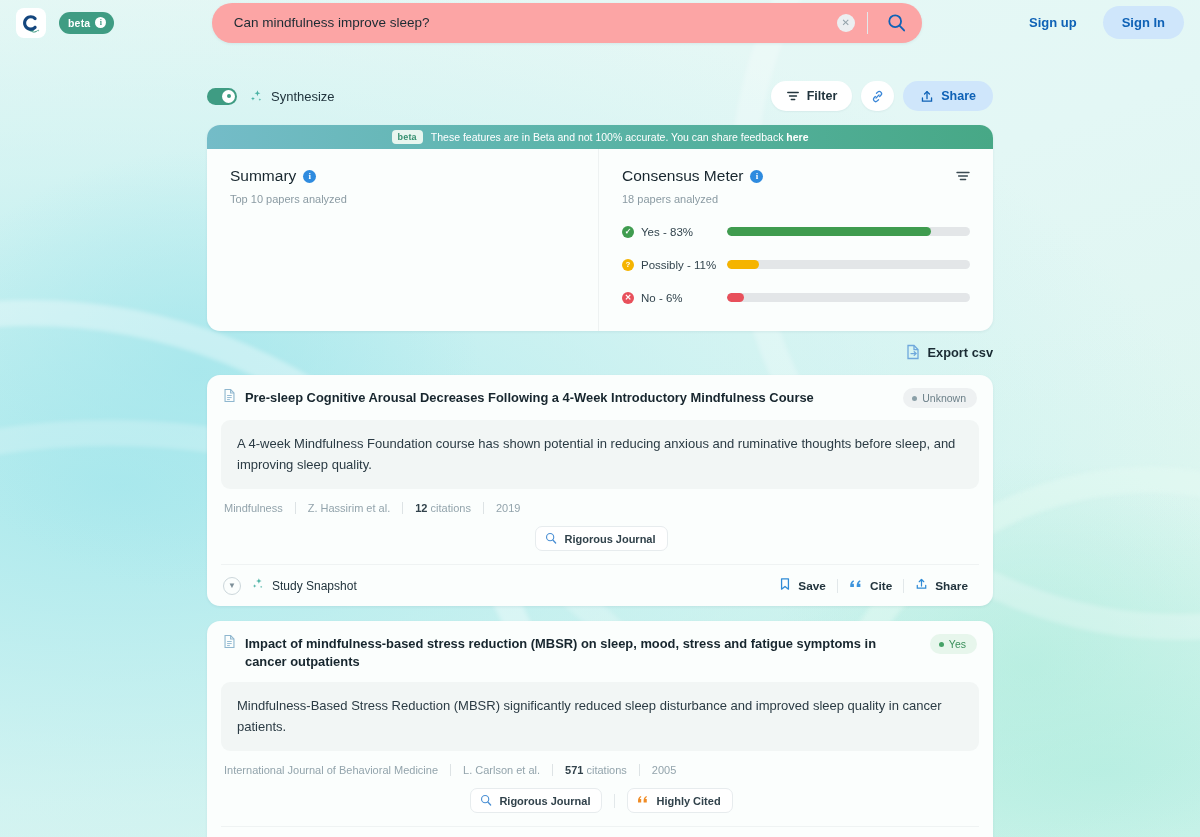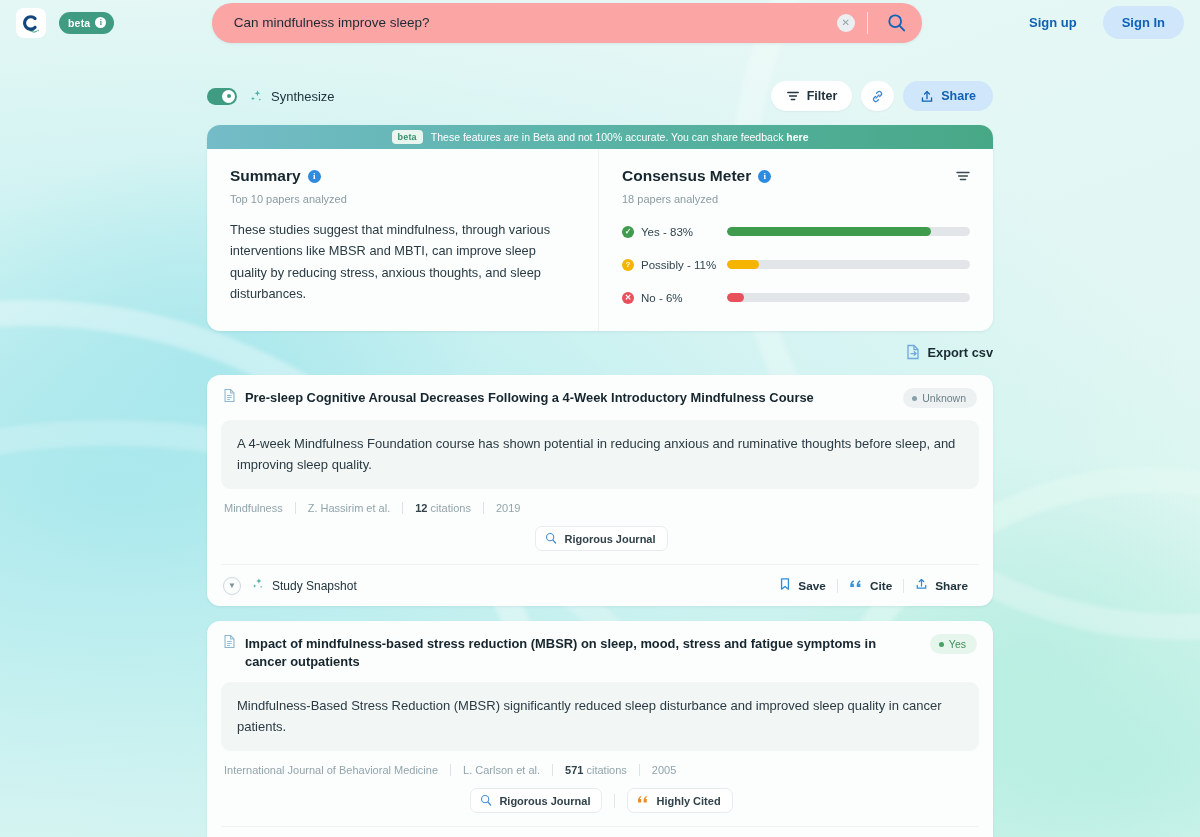--- a/index.html
+++ b/index.html
@@ -127,21 +127,21 @@
   .beta-banner .tag {
     background: #e8f6ef; color: #35906f; font-size: 9px; font-weight: 700;
     border-radius: 4px; padding: 2px 6px; letter-spacing: .2px;
   }
   .beta-banner .txt { color: #fff; font-size: 10.5px; }
   .beta-banner .txt b { font-weight: 700; }
 
   .panel-body { display: flex; min-height: 140px; }
   .sum { width: 392px; padding: 18px 22px 22px 23px; border-right: 1px solid #eef2f2; }
   .panel-title { display: flex; align-items: center; gap: 7px; }
-  .panel-title h2 { font-size: 15.5px; color: #17262e; font-weight: 700; }
+  .panel-title h2 { font-size: 15.5px; color: #17262e; font-weight: 400; }
   .info-dot {
     width: 13px; height: 13px; border-radius: 50%; background: #2e8bdf; color: #fff;
     font-size: 9px; display: flex; align-items: center; justify-content: center;
     font-family: "Liberation Serif", serif; font-weight: 700; cursor: pointer;
   }
   .panel-sub { margin-top: 8px; font-size: 11px; color: #8b9ba3; }
   .sum-text { margin-top: 14px; font-size: 12.8px; line-height: 1.68; color: #2a3a43; }
 
   .cons { flex: 1; padding: 18px 23px 22px 23px; position: relative; }
   .cons-menu { position: absolute; right: 22px; top: 19px; cursor: pointer; }
@@ -312,21 +312,20 @@
         <span class="txt"><span>These features are in Beta and not 100% accurate. You can share feedback </span><b>here</b></span>
       </div>
 
       <div class="panel-body">
         <div class="sum">
           <div class="panel-title">
             <h2>Summary</h2>
             <span class="info-dot">i</span>
           </div>
           <div class="panel-sub">Top 10 papers analyzed</div>
-          <p class="sum-text">These studies suggest that mindfulness, through various interventions like MBSR and MBTI, can improve sleep quality by reducing stress, anxious thoughts, and sleep disturbances.</p>
         </div>
 
         <div class="cons">
           <div class="panel-title">
             <h2>Consensus Meter</h2>
             <span class="info-dot">i</span>
           </div>
           <div class="panel-sub">18 papers analyzed</div>
           <div class="cons-menu">
             <svg width="16" height="16" viewBox="0 0 16 16">

